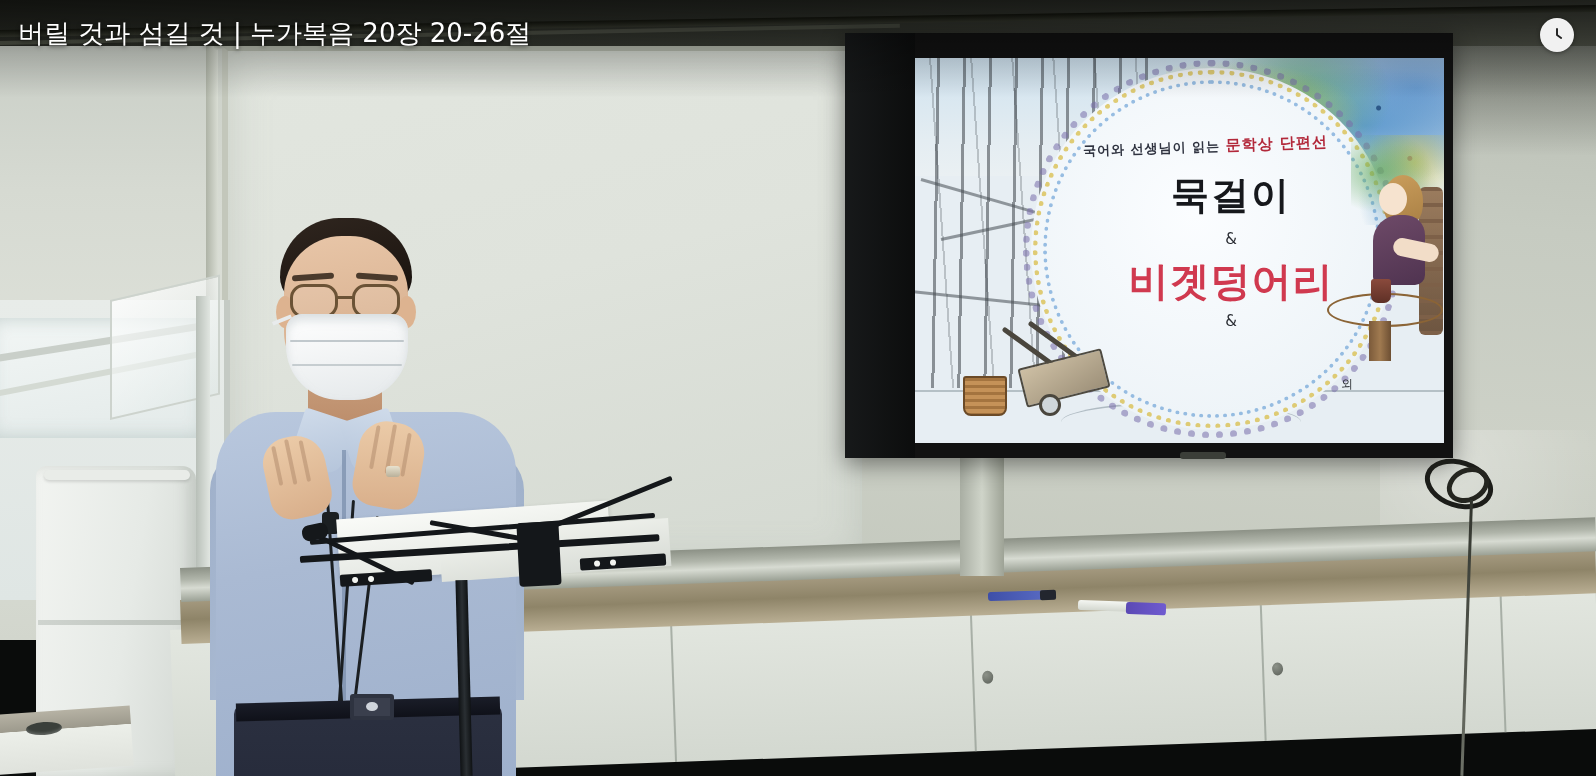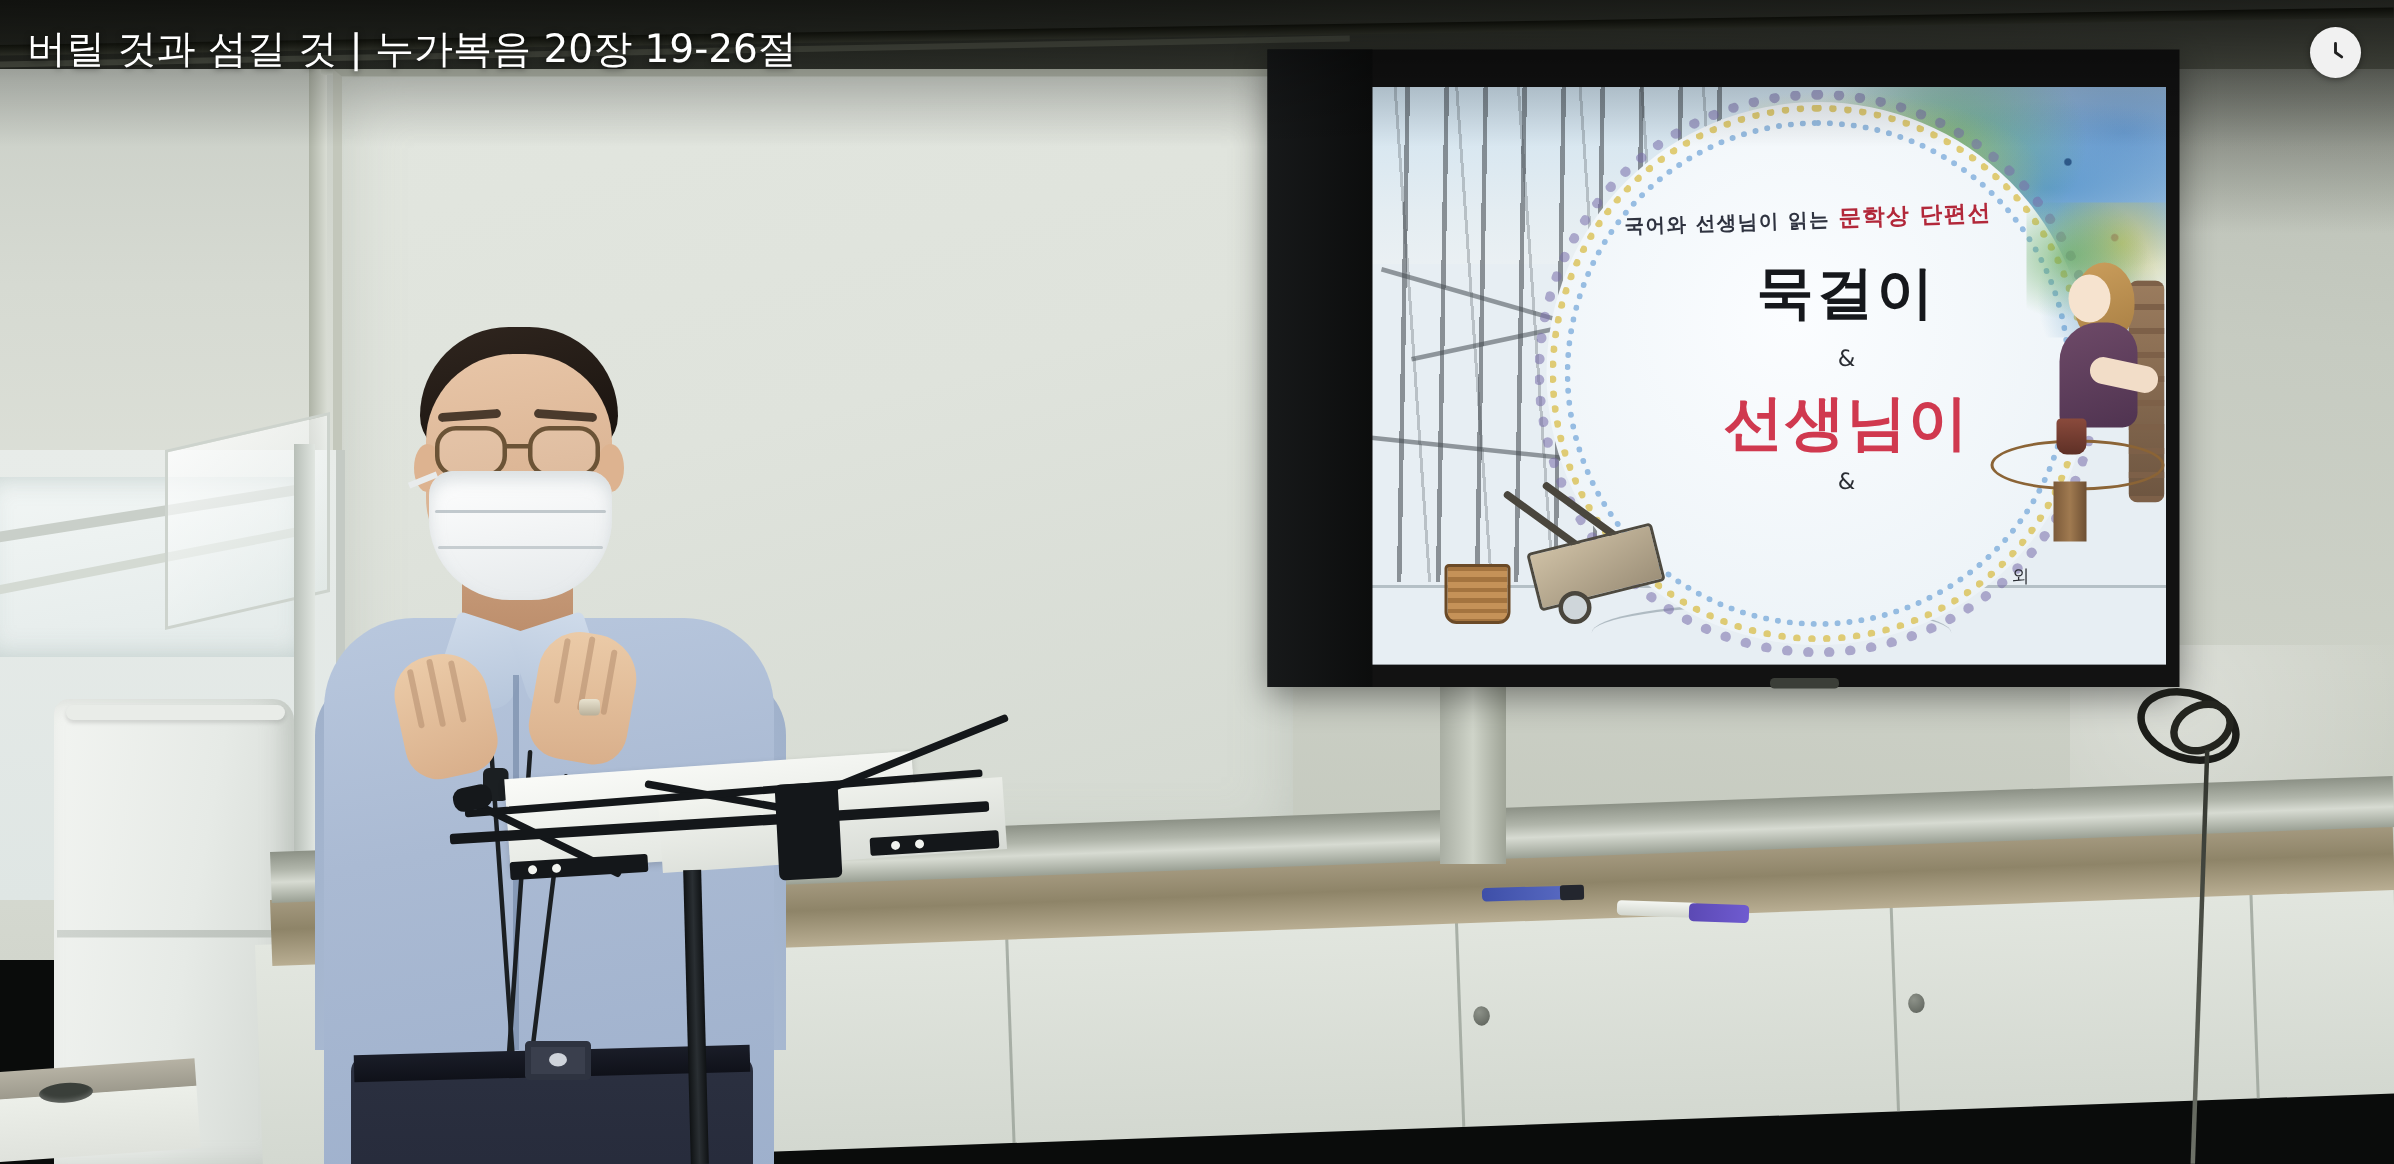--- a/index.html
+++ b/index.html
@@ -636,21 +636,21 @@
         <div class="barrow-body"></div>
         <div class="barrow-wheel"></div>
         <div class="basket"></div>
 
         <div class="slide-subtitle">
           <span>국어와 선생님이 읽는</span>
           <span class="accent">문학상 단편선</span>
         </div>
         <div class="slide-line slide-l1">묵걸이</div>
         <div class="slide-amp slide-amp1">&amp;</div>
-        <div class="slide-line slide-l2">선생님이</div>
+        <div class="slide-line slide-l2">비곗덩어리</div>
         <div class="slide-amp slide-amp2">&amp;</div>
         <div class="slide-sub-small">외</div>
       </div>
     </div>
   </div>
   <div class="tv-bezel-left"></div>
   <div class="tv-bar"></div>
   <div class="tv-cable-coil"></div>
   <div class="tv-cable-coil2"></div>
   <div class="tv-cable-line"></div>
@@ -716,21 +716,21 @@
     <div class="stand-clip-r">
       <div class="clip-dot" style="left:14px; top:3px;"></div>
       <div class="clip-dot" style="left:30px; top:3px;"></div>
     </div>
     <div class="stand-mic"></div>
     <div class="stand-pole"></div>
   </div>
 
   <div class="top-gradient"></div>
 
-  <div class="video-title">버릴 것과 섬길 것 | 누가복음 20장 19-26절</div>
+  <div class="video-title">버릴 것과 섬길 것 | 누가복음 20장 20-26절</div>
 
   <div class="watch-later">
     <svg width="22" height="22" viewBox="0 0 24 24">
       <circle cx="12" cy="12" r="10" fill="none" stroke="none"></circle>
       <path d="M12 5.5 L12 12 L16.5 15.2" fill="none" stroke="#202020" stroke-width="2.1" stroke-linecap="round" stroke-linejoin="round"></path>
     </svg>
   </div>
 
 </div>
 

